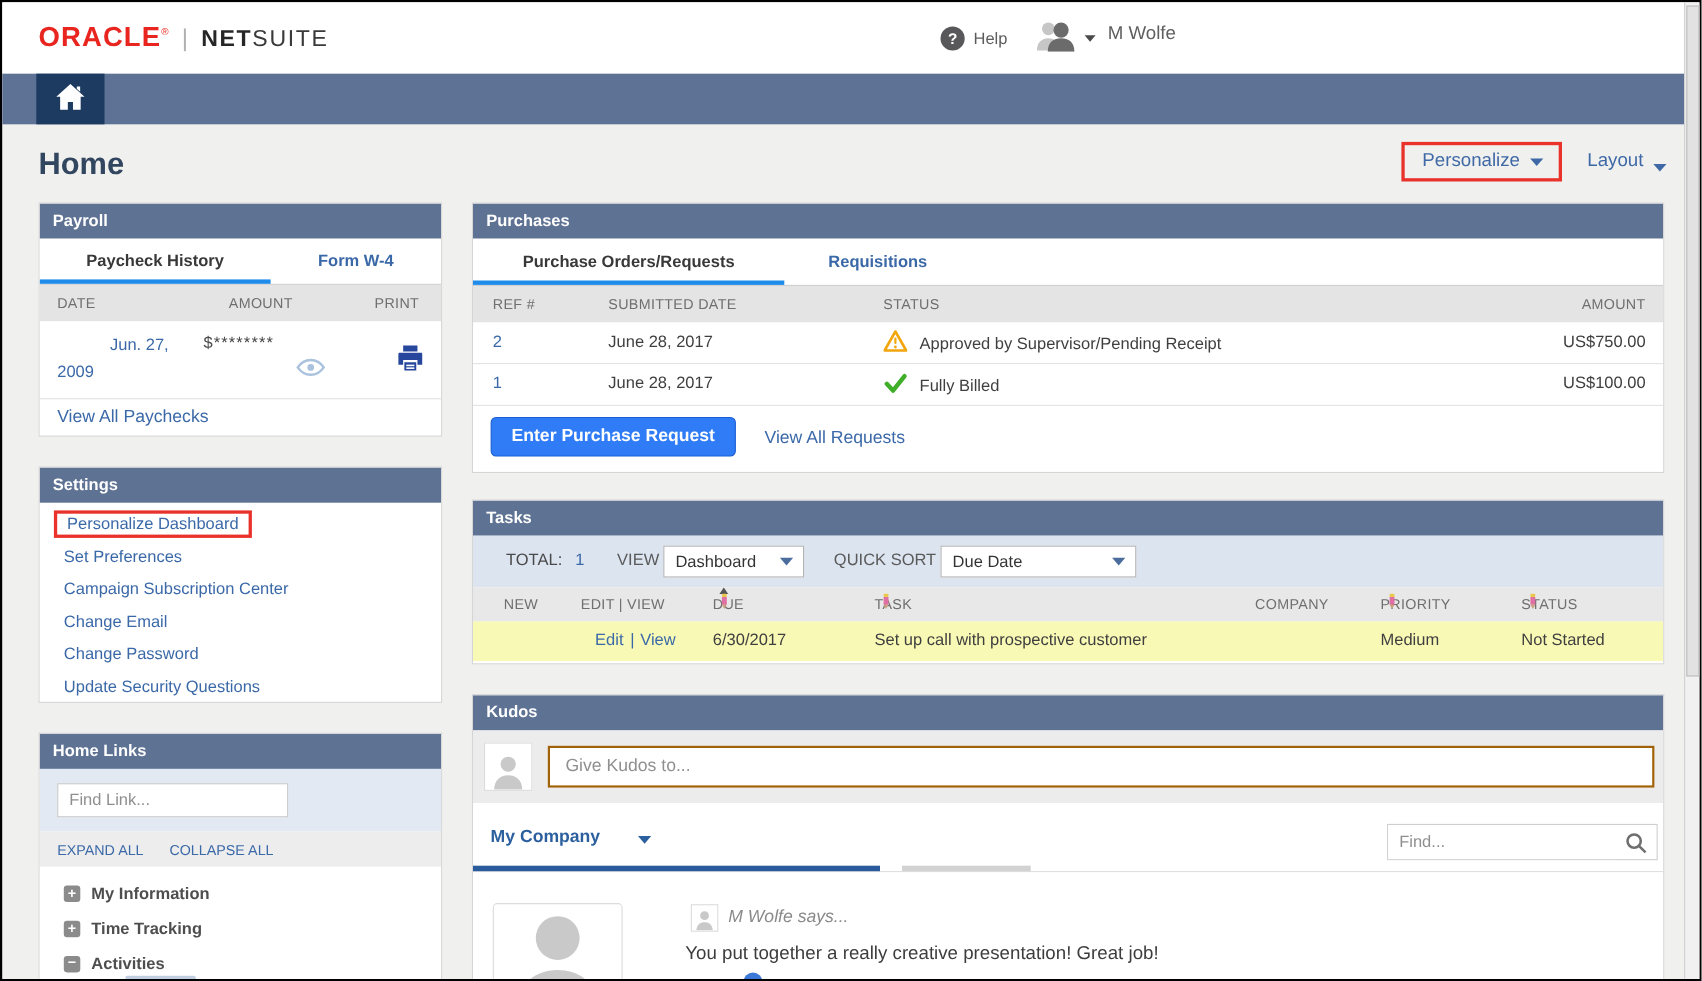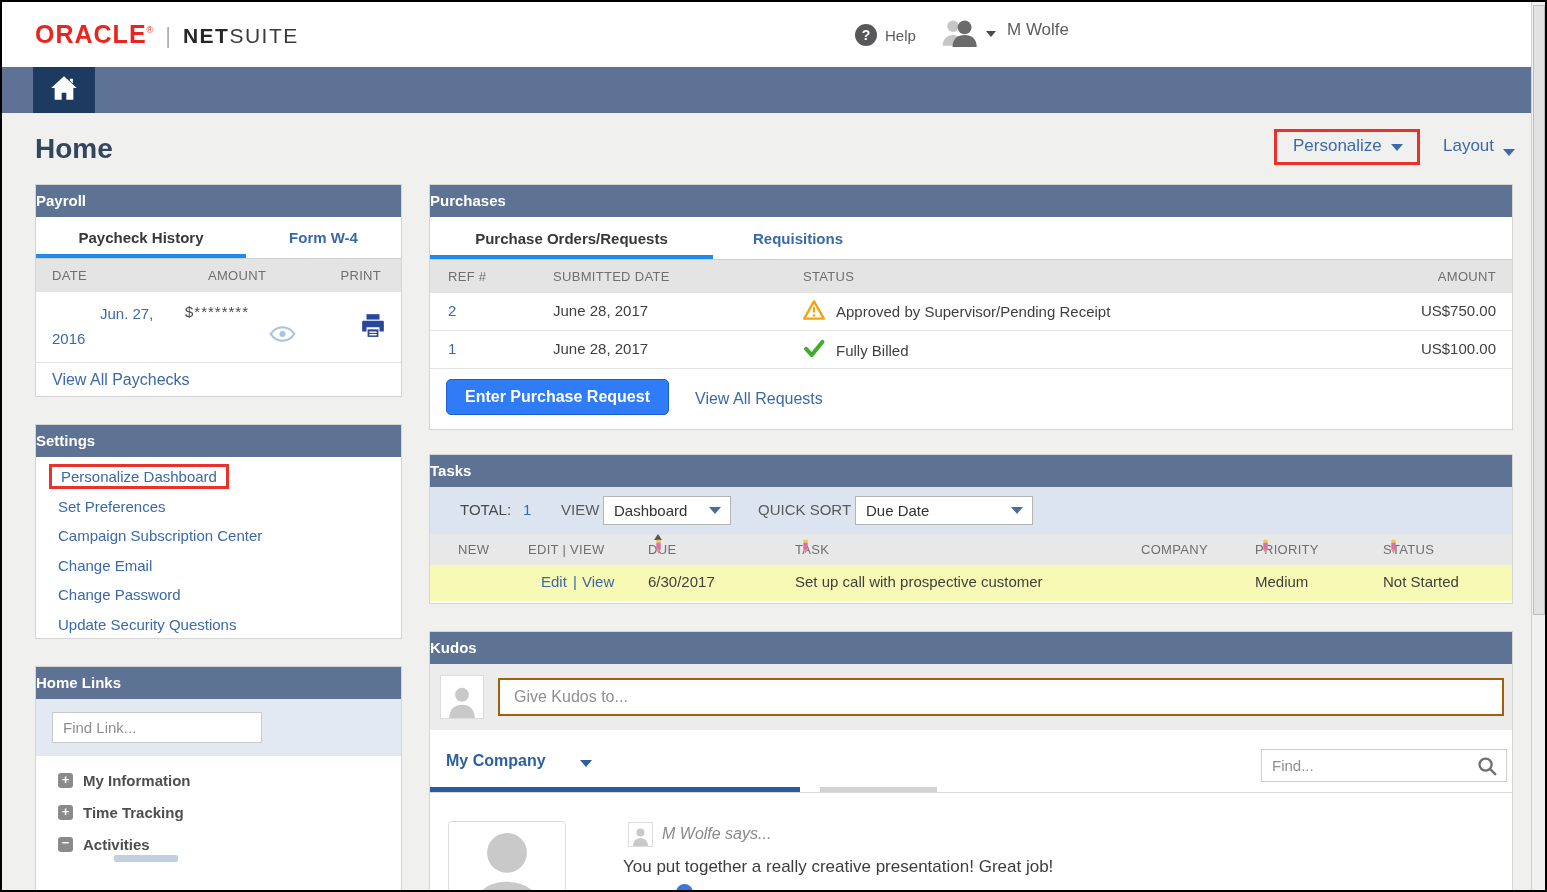--- a/index.html
+++ b/index.html
@@ -27,21 +27,21 @@
 
   
   .page-title { position:absolute; left:33px; top:131px; font-size:28px; font-weight:bold; color:#32465f; }
   .personalize-box { position:absolute; left:1272px; top:127px; border:3px solid #e8322b; padding:4px 14px 6px 16px; display:flex; align-items:center; gap:9px; cursor:pointer; }
   .layout-ctl { position:absolute; left:1441px; top:134px; display:flex; align-items:flex-end; gap:9px; cursor:pointer; }
   .head-link { color:#3e69a6; font-size:17px; }
   .caret-blue { width:0; height:0; border-left:6px solid transparent; border-right:6px solid transparent; border-top:7px solid #3e69a6; margin-top:3px; }
 
   
   .portlet { position:absolute; background:#fff; border:1px solid #d5d5d5; overflow:hidden; }
-  .p-head { height:32px; background:#5e7293; color:#fff; font-weight:bold; font-size:15px; line-height:32px; }
+  .p-head { height:32px; background:#5e7293; color:#fff; font-weight:bold; font-size:15px; line-height:32px; padding-left:12px; }
   .tabs { position:relative; height:42px; border-bottom:1px solid #cfcfcf; background:#fff; }
   .tab { position:absolute; top:0; height:100%; display:flex; align-items:center; justify-content:center; font-size:15px; cursor:pointer; }
   .tab.active { color:#383838; font-weight:bold; }
   .tab.inactive { color:#3b69a8; font-weight:bold; }
   .tab-underline { position:absolute; bottom:0; left:0; height:4px; background:#1f8ceb; }
   .thead { position:relative; background:#e4e4e4; font-size:13px; color:#6f6f6f; letter-spacing:.3px; }
   .thead span, .thead div.hcell { position:absolute; top:0; line-height:inherit; }
   .trow { position:relative; border-bottom:1px solid #e3e3e3; font-size:15px; color:#3f3f3f; }
   .blue-link { color:#3b69a8; text-decoration:none; cursor:pointer; }
 
@@ -165,21 +165,21 @@
       <div class="tab-underline" style="width:210px;"></div>
     </div>
     <div class="thead" style="height:33px; line-height:33px;">
       <span style="left:16px;">DATE</span>
       <span style="left:172px;">AMOUNT</span>
       <span style="right:20px;">PRINT</span>
     </div>
     <div class="trow" style="height:71px;">
       <a class="blue-link" style="position:absolute; left:16px; top:9px; line-height:25px;">
         <span style="display:block;margin-left:48px;">Jun. 27,</span>
-        <span style="display:block;">2016</span>
+        <span style="display:block;">2009</span>
       </a>
       <span class="pay-amount" style="position:absolute; left:149px; top:11px;">$********</span>
       <span style="position:absolute; left:233px; top:33px;">
         <svg width="27" height="18" viewBox="0 0 32 20">
           <path d="M16 2C9 2 4 7 2 10c2 3 7 8 14 8s12-5 14-8C28 7 23 2 16 2z" fill="none" stroke="#a9c2de" stroke-width="2.6"></path>
           <circle cx="16" cy="10" r="3.6" fill="#a9c2de"></circle>
         </svg>
       </span>
       <span style="position:absolute; right:15px; top:20px;">
         <svg width="26" height="26" viewBox="0 0 24 24" fill="#26479c">
@@ -220,20 +220,24 @@
           <a class="blue-link">Update Security Questions</a>
         </div>
     </div>
   </div>
 
   <div class="portlet" style="left:33px; top:664px; width:367px; height:228px; border-bottom:0;">
     <div class="p-head">Home Links</div>
     <div class="find-section">
       <input type="text" placeholder="Find Link..." style="">
     </div>
+    <div class="expand-strip">
+      <a class="blue-link" style="left:16px;">EXPAND ALL</a>
+      <a class="blue-link" style="left:118px;">COLLAPSE ALL</a>
+    </div>
     <div class="tree">
       <div class="tree-row">
         <span class="tree-icon">+</span>
         <span class="tree-label">My Information</span>
       </div>
       <div class="tree-row">
         <span class="tree-icon">+</span>
         <span class="tree-label">Time Tracking</span>
       </div>
       <div class="tree-row">

